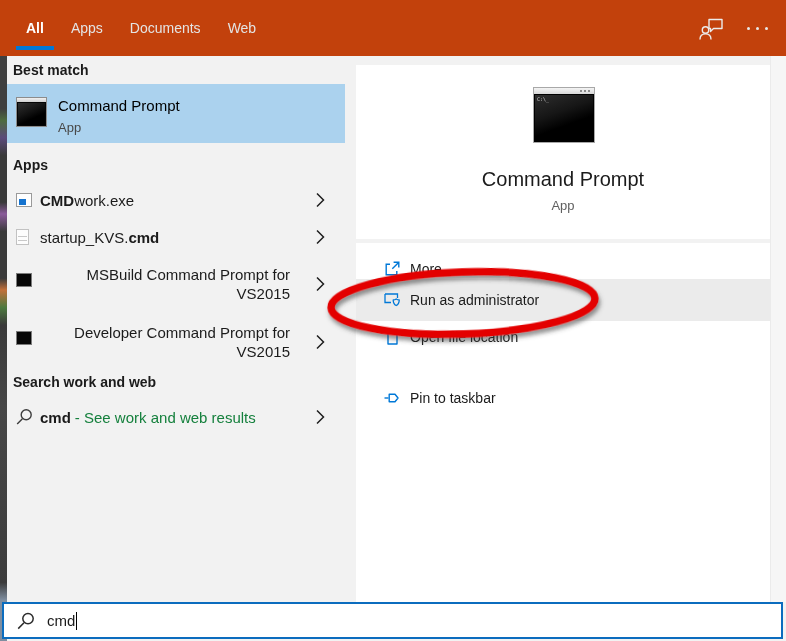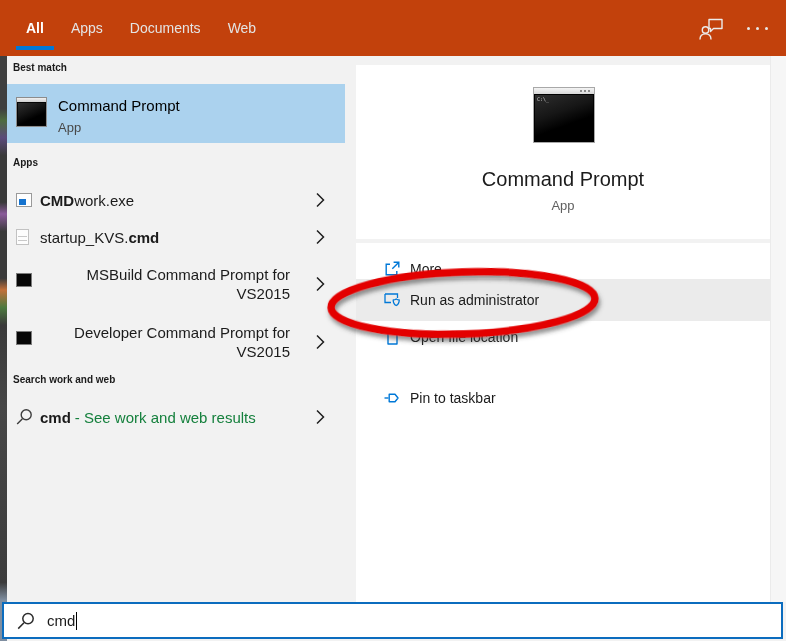--- a/index.html
+++ b/index.html
@@ -35,21 +35,21 @@
   .tab .underline {
     position:absolute; left:0; right:0; bottom:6px; height:4px; background:#0078d7;
   }
   .tab .caret { font-size:9px; margin-left:6px; color:#e4e4e4; }
   .topbar-right { position:absolute; right:18px; top:0; height:56px; display:flex; align-items:center; gap:22px; }
   .dots { display:flex; gap:6px; align-items:center; }
   .dots i { width:3px; height:3px; border-radius:50%; background:#e8e8e8; display:block; }
 
   
   .left-panel { position:absolute; left:7px; top:56px; width:338px; height:546px; }
-  .section-header { position:absolute; left:6px; font-size:10px; font-weight:bold; color:#1b1b1b; }
+  .section-header { position:absolute; left:6px; font-size:14px; font-weight:bold; color:#1b1b1b; }
   .hdr-best { top:6px; }
   .hdr-apps { top:101px; }
   .hdr-search { top:318px; }
 
   .best-match-row {
     position:absolute; left:0; top:28px; width:338px; height:59px;
     background:#abd2ee; cursor:default;
   }
   .bm-icon { position:absolute; left:9px; top:13px; width:31px; height:30px;
     background:#050505; border:1px solid #8c8c8c; }

